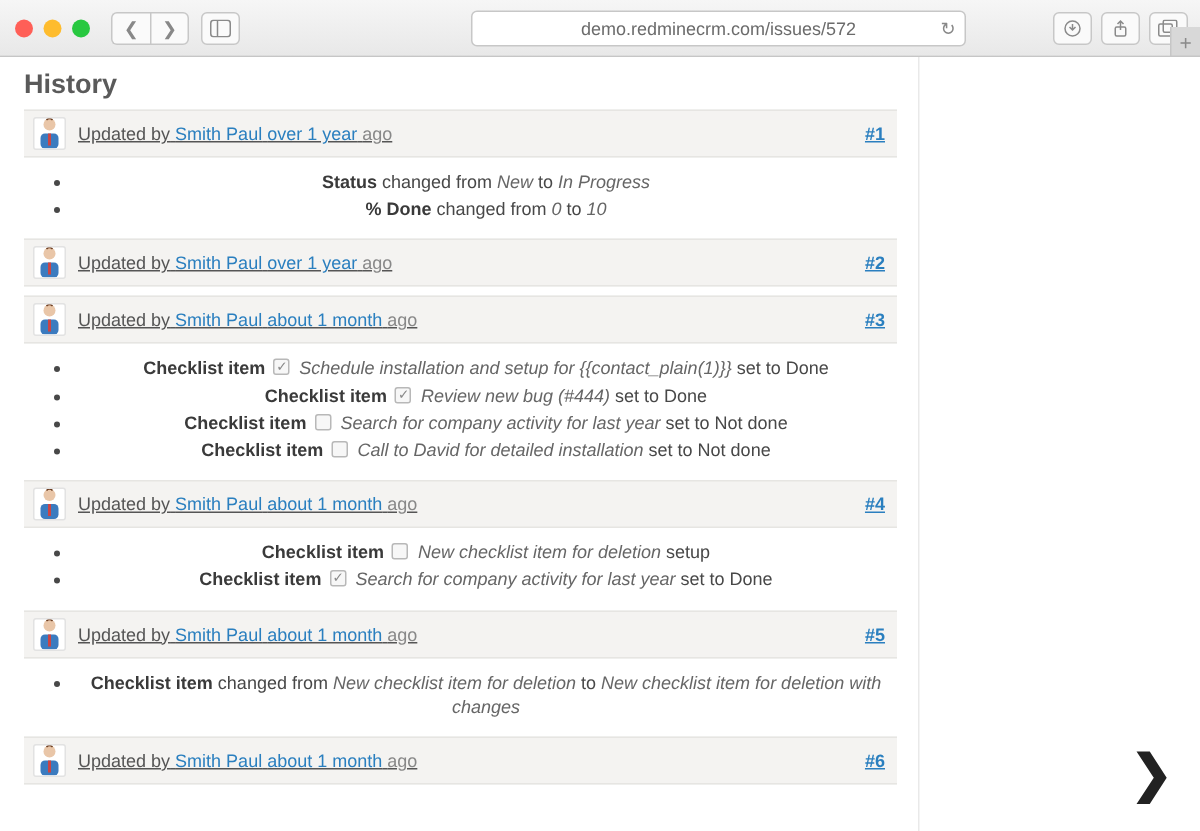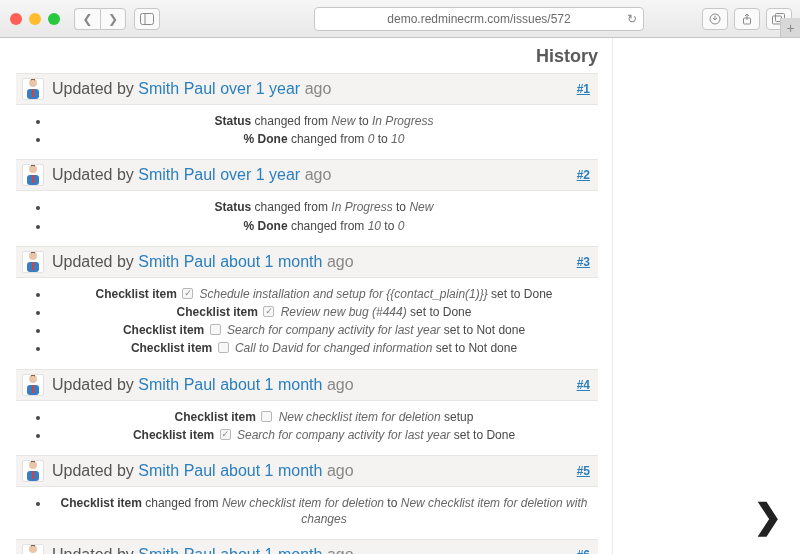--- a/index.html
+++ b/index.html
@@ -13,26 +13,26 @@
   .sq-group{display:flex;}
   .sq-group .sq-btn:first-child{border-radius:4px 0 0 4px; border-right:none;}
   .sq-group .sq-btn:last-child{border-radius:0 4px 4px 0;}
   .url-bar{ flex:0 0 330px; margin:12px auto; height:24px; border:1px solid #c7c7c7; border-radius:4px; background:#fff; display:flex; align-items:center; justify-content:center; font-size:12px; color:#6b6b6b; gap:6px; position:relative;}
   .url-bar .reload{ position:absolute; right:6px; color:#888;}
   .right-tools{ display:flex; gap:6px; position:absolute; right:8px;}
   .plus-tab{ position:absolute; right:0; top:38px; transform:translateY(-100%); width:20px; height:20px; background:#d8d8d8; color:#8a8a8a; display:flex; align-items:center; justify-content:center; border-left:1px solid #c6c6c6; border-bottom:1px solid #c6c6c6; font-size:14px;}
   .viewport{ display:flex; height:516px; }
   .page{ width:612px; padding:8px 14px 8px 16px; overflow:hidden; font-size:12px; color:#4a4a4a;}
   .side{ flex:1; border-left:1px solid #e9e9e9; position:relative;}
-  h2.history{ font-size:18px; color:#5a5a5a; font-weight:600; margin-bottom:6px;text-align:right;}
+  h2.history{ font-size:18px; color:#5a5a5a; font-weight:600; margin-bottom:6px;}
   .entry{ margin-bottom:6px;}
   .entry-head{ background:#f4f3f1; border-top:1px solid #e6e5e2; border-bottom:1px solid #e6e5e2; padding:4px 6px; display:flex; align-items:center; gap:8px; position:relative;}
   .avatar{ width:22px; height:22px; background:#fff; border:1px solid #e2e2e2; border-radius:2px; display:flex; align-items:flex-end; justify-content:center; overflow:hidden;}
   .avatar svg{ width:18px; height:22px;}
-  .head-text{ font-size:16px; color:#555;}
+  .head-text{ font-size:12px; color:#555;text-decoration:underline;}
   .link{ color:#2a7fbf; text-decoration:none;}
   .ago{ color:#888;}
   .entry-num{ position:absolute; right:8px; color:#2a7fbf; font-weight:600; font-size:12px;}
   ul.changes{ list-style:disc; padding:6px 0 4px 34px;text-align:center; }
   ul.changes li{ margin:2px 0; line-height:1.35; color:#484848;}
   ul.changes li b{font-weight:700; color:#3a3a3a;}
   ul.changes li i{font-style:italic; color:#666;}
   .cb{ display:inline-block; width:11px; height:11px; border:1px solid #b8b8b8; border-radius:2px; background:#f7f7f7; vertical-align:-1px; margin:0 3px 0 2px; position:relative;}
   .cb.done::after{ content:"✓"; position:absolute; font-size:9px; color:#8a8a8a; left:1px; top:-2px;}
   .big-arrow{ position:absolute; right:18px; bottom:18px; font-size:34px; font-weight:800; color:#222;}
@@ -124,24 +124,20 @@
             </svg>
           </div>
       <span class="head-text">
         <span>Updated by</span>
         <a class="link" href="#">Smith Paul</a>
         <a class="link" href="#">over 1 year</a>
         <span class="ago">ago</span>
       </span>
       <a class="entry-num" href="#">#2</a>
     </div>
-    <ul class="changes">
-      <li><b>Status</b><span> changed from </span><i>In Progress</i><span> to </span><i>New</i></li>
-      <li><b>% Done</b><span> changed from </span><i>10</i><span> to </span><i>0</i></li>
-    </ul>
   </div>
 
   <div class="entry">
     <div class="entry-head">
       <div class="avatar">
             <svg viewBox="0 0 18 22">
               <circle cx="9" cy="6" r="4" fill="#e9c6a8"></circle>
               <path d="M7 3q2 -2 4 0" stroke="#6a3b1f" fill="none"></path>
               <rect x="3" y="12" width="12" height="10" rx="3" fill="#3b7bbf"></rect>
               <path d="M9 12v8" stroke="#c44" stroke-width="2"></path>
@@ -152,21 +148,21 @@
         <a class="link" href="#">Smith Paul</a>
         <a class="link" href="#">about 1 month</a>
         <span class="ago">ago</span>
       </span>
       <a class="entry-num" href="#">#3</a>
     </div>
     <ul class="changes">
       <li><b>Checklist item</b> <span class="cb done"></span> <i>Schedule installation and setup for {{contact_plain(1)}}</i><span> set to Done</span></li>
       <li><b>Checklist item</b> <span class="cb done"></span> <i>Review new bug (#444)</i><span> set to Done</span></li>
       <li><b>Checklist item</b> <span class="cb"></span> <i>Search for company activity for last year</i><span> set to Not done</span></li>
-      <li><b>Checklist item</b> <span class="cb"></span> <i>Call to David for changed information</i><span> set to Not done</span></li>
+      <li><b>Checklist item</b> <span class="cb"></span> <i>Call to David for detailed installation</i><span> set to Not done</span></li>
     </ul>
   </div>
 
   <div class="entry">
     <div class="entry-head">
       <div class="avatar">
             <svg viewBox="0 0 18 22">
               <circle cx="9" cy="6" r="4" fill="#e9c6a8"></circle>
               <path d="M7 3q2 -2 4 0" stroke="#6a3b1f" fill="none"></path>
               <rect x="3" y="12" width="12" height="10" rx="3" fill="#3b7bbf"></rect>

